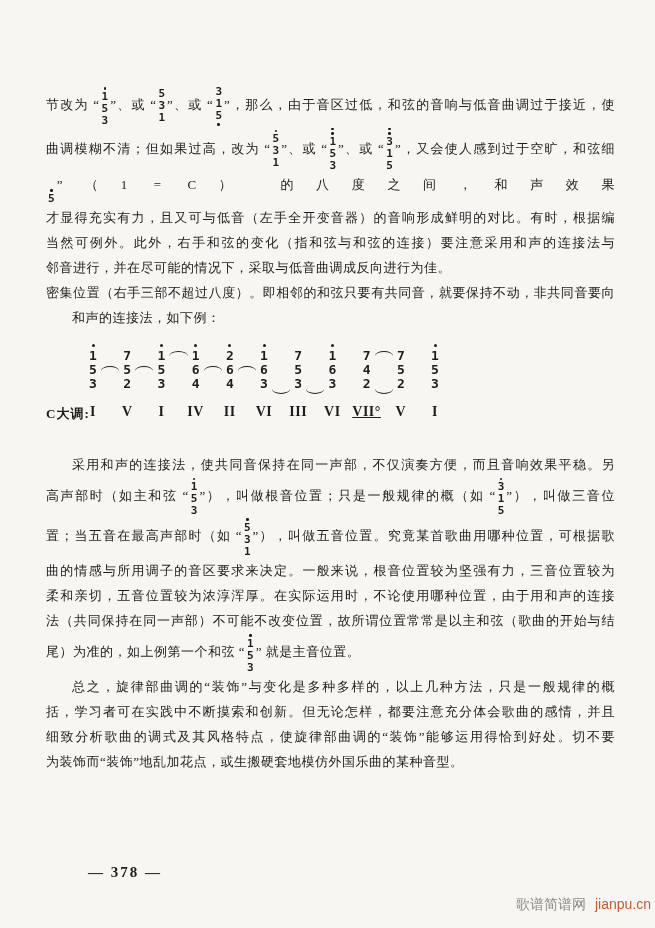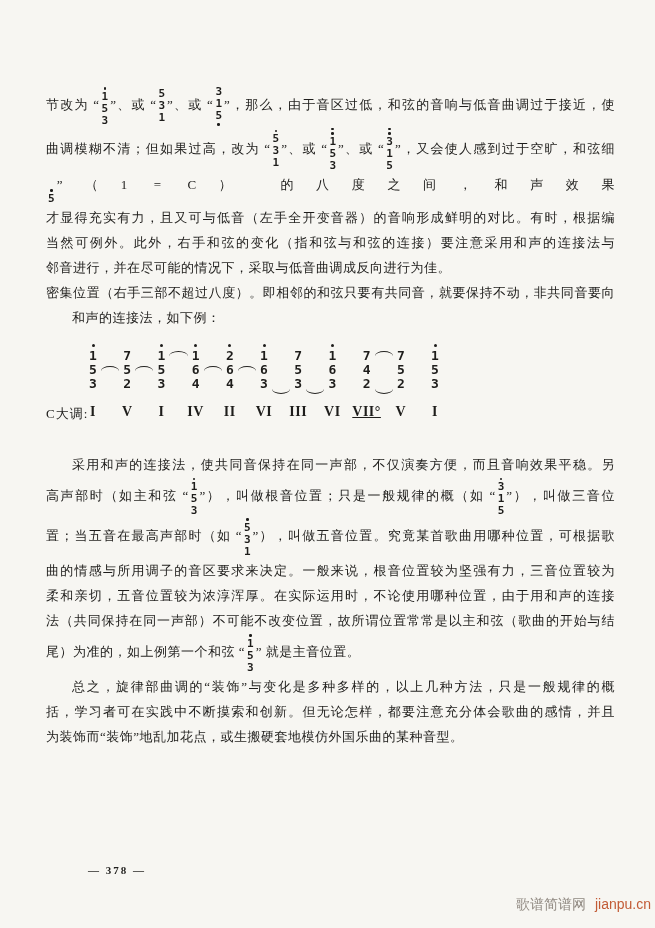--- a/index.html
+++ b/index.html
@@ -52,21 +52,21 @@
   
   .music{
     position:relative;
     height:92px;
     margin:12px 0 18px 0;
   }
   .mlabel{
     position:absolute;
     left:0;top:63px;
     font-size:13px;
-    font-weight:400;
+    font-weight:700;
     letter-spacing:1px;
     white-space:nowrap;
   }
   .mcol{
     position:absolute;top:0;
     width:24px;
     display:flex;flex-direction:column;align-items:center;
   }
   .mdot-slot{
     height:7px;width:24px;
@@ -92,21 +92,21 @@
     border-radius:100% 100% 0 0;
   }
   .tie.cup{
     border-bottom:1.6px solid #242321;
     border-radius:0 0 100% 100%;
   }
 
   .page-number{
     position:absolute;
     left:88px;top:864px;
-    font-size:11px;font-weight:700;
+    font-size:15px;font-weight:700;
     letter-spacing:2px;
     font-family:"Liberation Serif","DejaVu Serif",serif;
   }
   .watermark{
     position:absolute;
     right:4px;top:896px;
     font-family:"Liberation Sans","DejaVu Sans",sans-serif;
     font-size:14px;
   }
   .wm-site{ color:#8f8880; }
@@ -290,20 +290,21 @@
         <div class="line"><span>尾）为准的，如上例第一个和弦 “</span><span class="chord">
             <span class="cdot"></span>
             <span class="cnum">1</span>
             <span class="cnum">5</span>
             <span class="cnum">3</span>
           </span><span>” 就是主音位置。</span></div>
       </div>
     <div>
         <div class="line fill indent"><span>总之，旋律部曲调的“装饰”与变化是多种多样的，以上几种方法，只是一般规律的概</span></div>
         <div class="line fill"><span>括，学习者可在实践中不断摸索和创新。但无论怎样，都要注意充分体会歌曲的感情，并且</span></div>
+        <div class="line fill"><span>细致分析歌曲的调式及其风格特点，使旋律部曲调的“装饰”能够运用得恰到好处。切不要</span></div>
         <div class="line"><span>为装饰而“装饰”地乱加花点，或生搬硬套地模仿外国乐曲的某种音型。</span></div>
       </div>
   </div>
 
   <div class="page-number">— 378 —</div>
 
   <div class="watermark">
     <span class="wm-site">歌谱简谱网</span>
     <a class="wm-link" href="#">jianpu.cn</a>
   </div>

